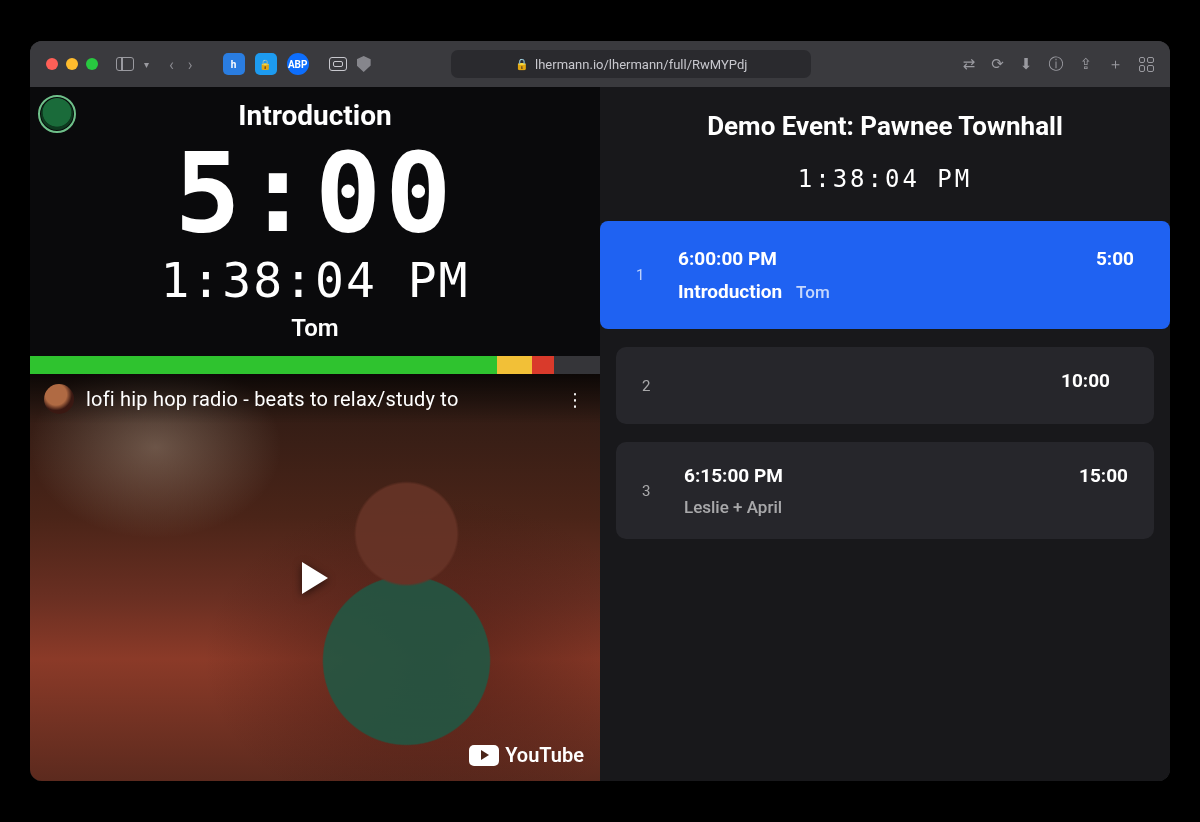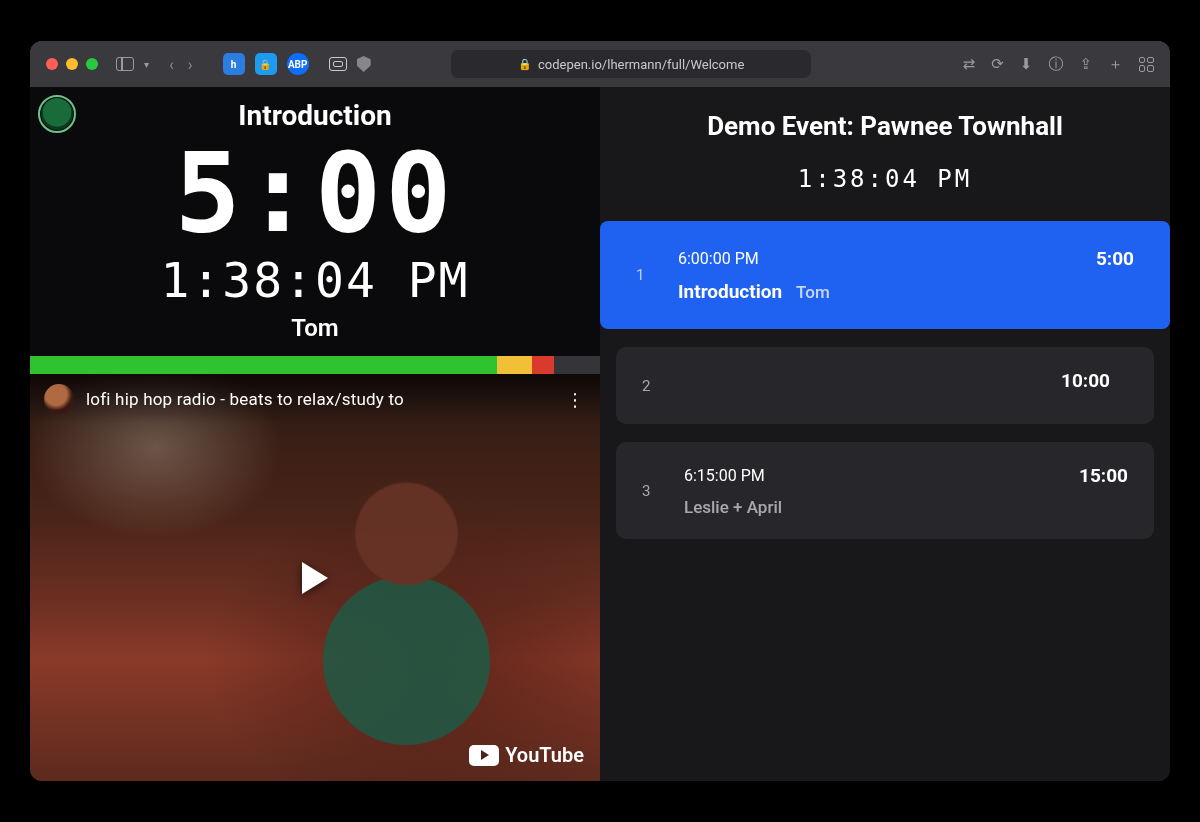--- a/index.html
+++ b/index.html
@@ -155,21 +155,21 @@
   display: flex;
   align-items: center;
   padding: 0 14px;
   gap: 12px;
   color: #fff;
 }
 .vid-avatar {
   width: 30px; height: 30px; border-radius: 50%;
   background: radial-gradient(circle at 40% 35%, #b06a43 0 40%, #3a1812 60%);
 }
-.vid-title { font-size: 17px; font-weight: 400; letter-spacing: 0.2px; }
+.vid-title { font-size: 20px; font-weight: 400; letter-spacing: 0.2px; }
 .vid-menu { margin-left: auto; font-size: 18px; letter-spacing: 2px; }
 .play-btn {
   position: absolute;
   top: 50%; left: 50%;
   transform: translate(-50%, -50%);
   width: 0; height: 0;
   border-left: 26px solid #fff;
   border-top: 16px solid transparent;
   border-bottom: 16px solid transparent;
   filter: drop-shadow(0 2px 4px rgba(0,0,0,0.6));
@@ -230,21 +230,21 @@
   align-items: center;
 }
 .item.active { background: #1f62f2; margin: 0; border-radius: 8px; padding: 26px 36px;}
 .item .num {
   grid-row: 1 / span 2;
   color: rgba(255,255,255,0.6);
   font-size: 15px;
   align-self: center;
 }
 .item.active .num { color: rgba(255,255,255,0.7);}
-.item .start { font-size: 16px; font-weight: 400; }
+.item .start { font-size: 19px; font-weight: 700; }
 .item .dur { font-size: 19px; font-weight: 700; text-align: right;}
 .item .row2 { grid-column: 2 / span 2; display: flex; gap: 14px; align-items: baseline;}
 .item .name { font-size: 19px; font-weight: 700; }
 .item .who { font-size: 17px; color: rgba(255,255,255,0.6); font-weight: 500;}
 .item.active .who { color: rgba(255,255,255,0.75);}
 </style>
 </head>
 <body>
 
 <div class="window">
@@ -263,21 +263,21 @@
     </div>
     <div class="ext-icons">
       <div class="ext-badge blue1">h</div>
       <div class="ext-badge blue2">🔒</div>
       <div class="ext-badge blue3">ABP</div>
     </div>
     <div class="cam-ic"></div>
     <div class="shield-ic"></div>
     <div class="url-bar">
       <span class="lock">🔒</span>
-      <span>codepen.io/lhermann/full/Welcome</span>
+      <span>lhermann.io/lhermann/full/RwMYPdj</span>
     </div>
     <div class="right-tools">
       <span>⇄</span>
       <span>⟳</span>
       <span>⬇</span>
       <span>ⓘ</span>
       <span>⇪</span>
       <span>＋</span>
       <div class="grid-ic">
           <div></div>

